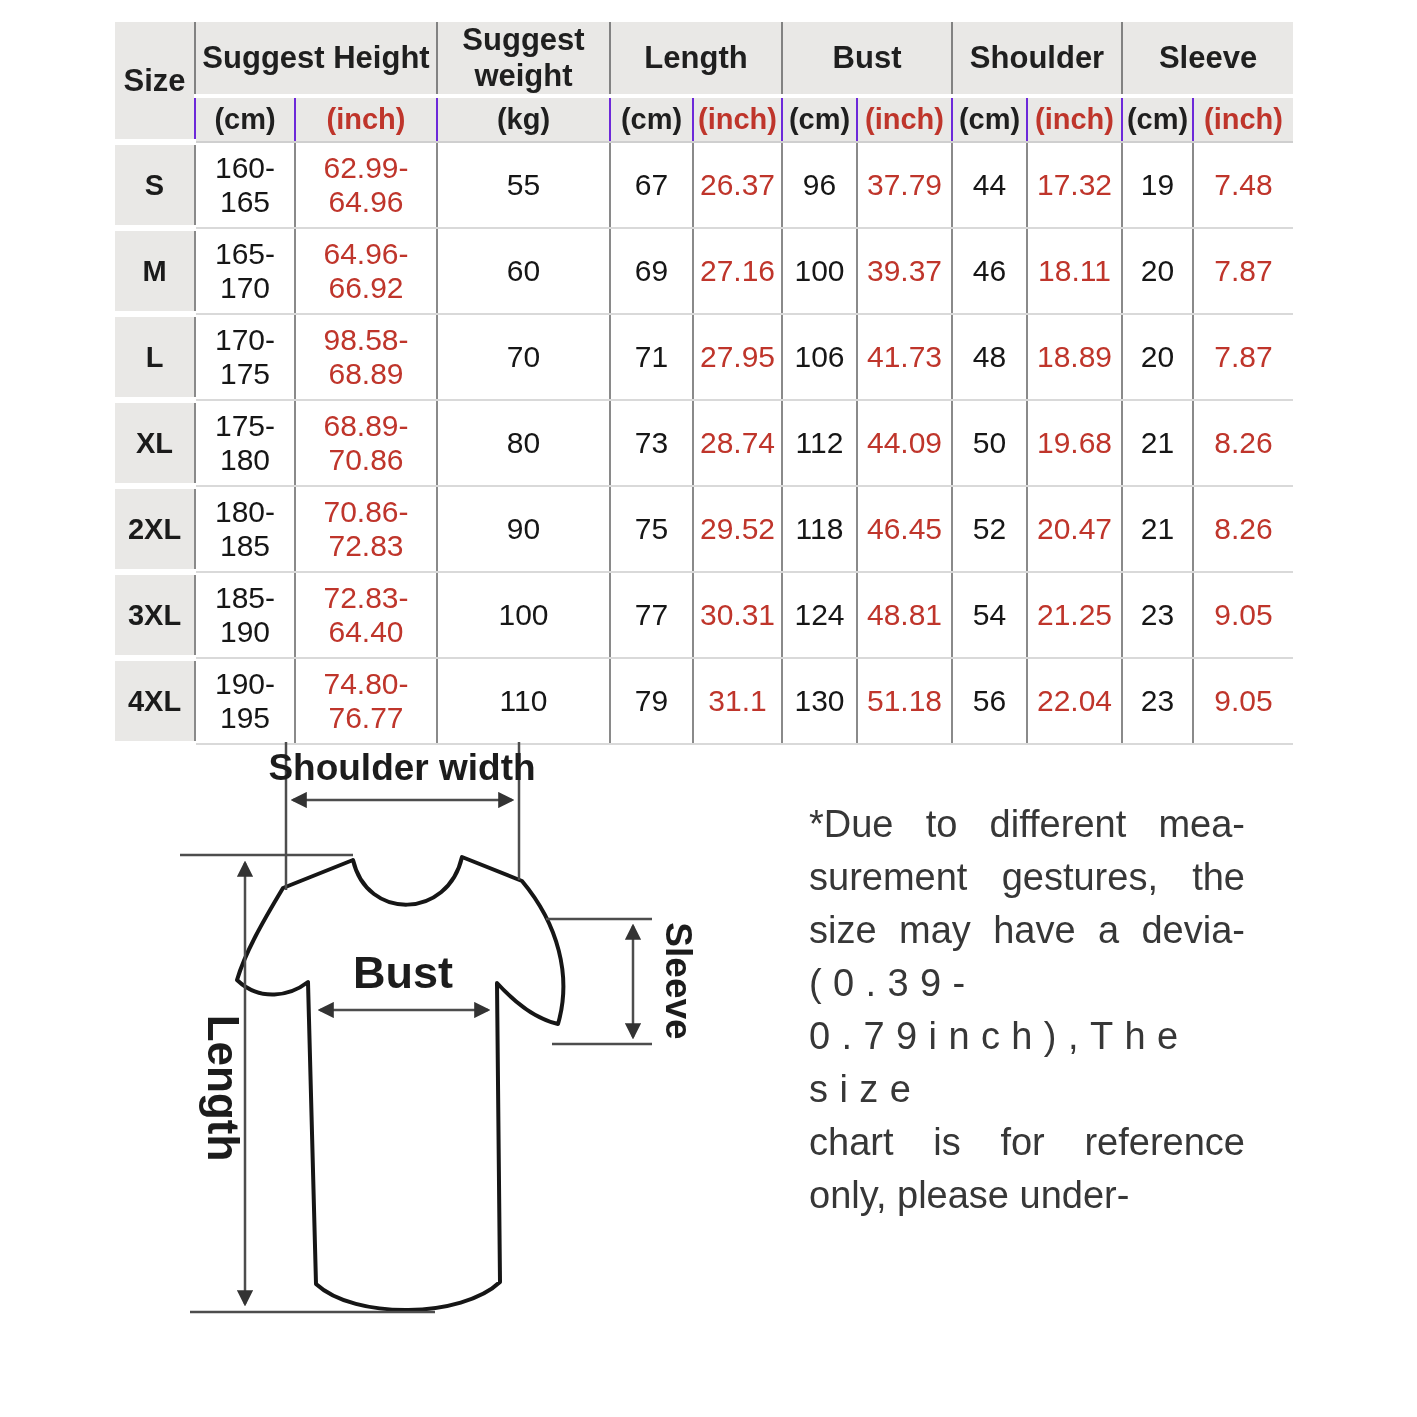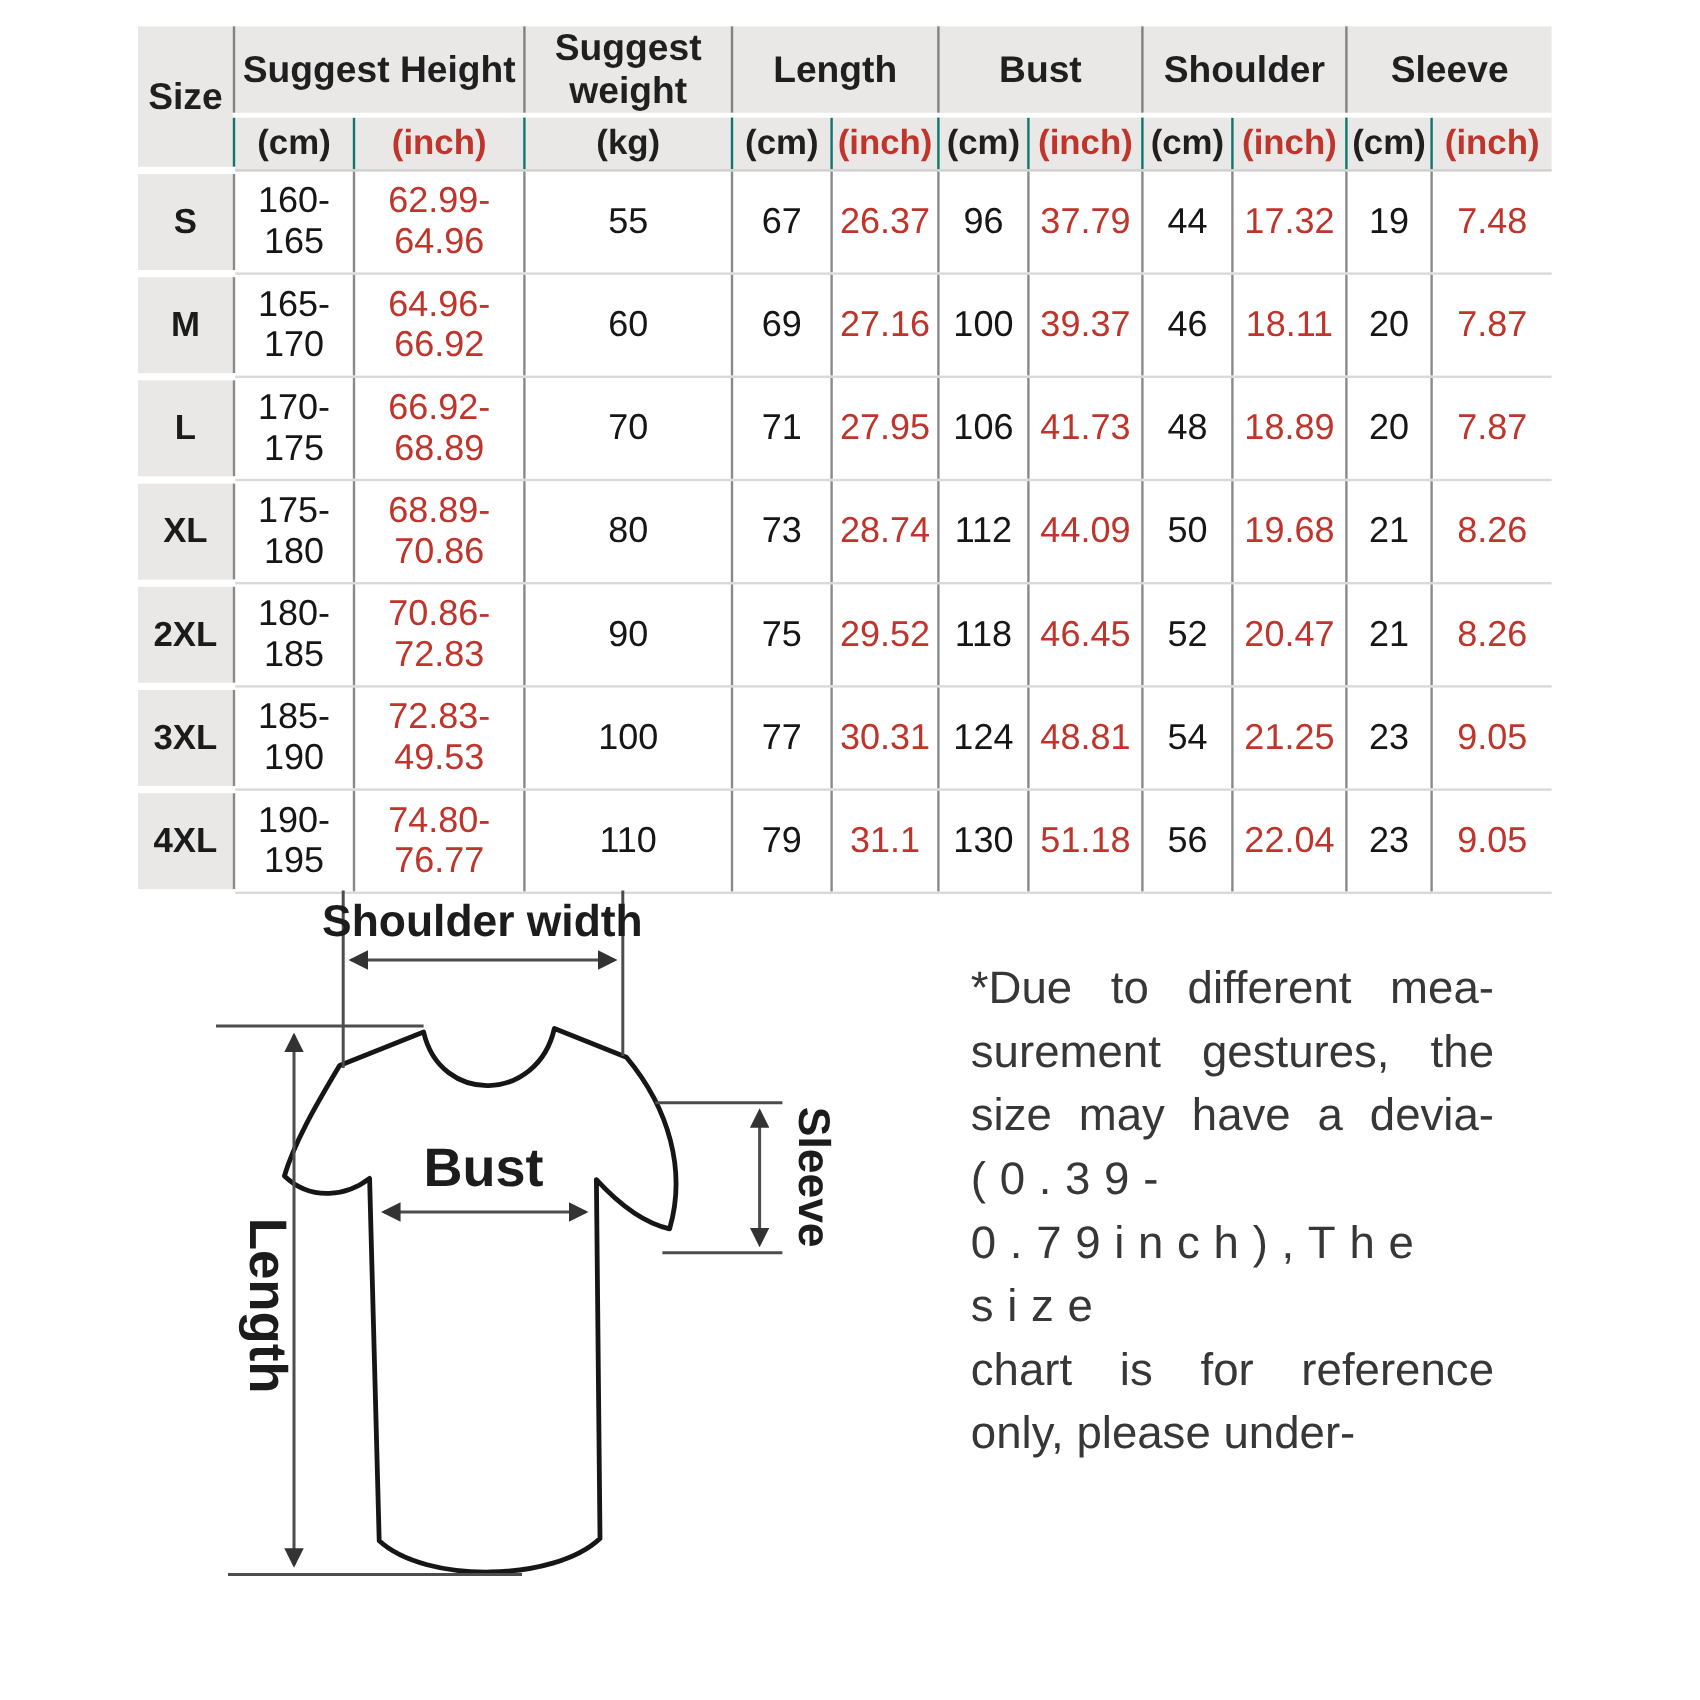--- a/index.html
+++ b/index.html
@@ -6,21 +6,21 @@
   .page{position:relative;width:1417px;height:1417px;background:#ffffff;overflow:hidden;
         font-family:"Liberation Sans",sans-serif;}
 
   
   .table-wrap{position:absolute;left:115px;top:22px;width:1178px;}
   table.size-chart{border-collapse:collapse;table-layout:fixed;width:1178px;}
   table.size-chart th,table.size-chart td{text-align:center;vertical-align:middle;padding:0;}
   thead th{background:#e9e8e6;color:#1f1f1f;font-weight:bold;}
   tr.group-row th{height:53px;font-size:31px;border-bottom:4px solid #ffffff;}
   tr.group-row th.bl{border-left:2px solid #828282;}
-  tr.unit-row th{height:43px;font-size:29px;border-left:2px solid #0f766e;border-bottom:2px solid #cfcfcf;}
+  tr.unit-row th{height:43px;font-size:29px;border-left:2px solid #6d28d9;border-bottom:2px solid #cfcfcf;}
   tr.unit-row th.red{color:#bf352b;}
   th.size-head{font-size:31px;}
   tbody td{height:80px;font-size:30px;color:#161616;background:#ffffff;
            border-left:2px solid #8a8a8a;border-bottom:2px solid #d9d9d9;}
   tbody td.c-size{background:#e9e8e6;font-weight:bold;font-size:29px;border-left:none;
                   border-top:6px solid #ffffff;border-bottom:6px solid #ffffff;color:#1b1b1b;}
   tbody td.c-inch{color:#bf352b;}
 
   
   col.w-size{width:80px;}  col.w-hcm{width:100px;} col.w-hin{width:142px;}
@@ -111,21 +111,21 @@
             <td>100</td>
             <td class="c-inch">39.37</td>
             <td>46</td>
             <td class="c-inch">18.11</td>
             <td>20</td>
             <td class="c-inch">7.87</td>
           </tr>
           <tr>
             <td class="c-size">L</td>
             <td>170-175</td>
-            <td class="c-inch">66.92-68.89</td>
+            <td class="c-inch">98.58-68.89</td>
             <td>70</td>
             <td>71</td>
             <td class="c-inch">27.95</td>
             <td>106</td>
             <td class="c-inch">41.73</td>
             <td>48</td>
             <td class="c-inch">18.89</td>
             <td>20</td>
             <td class="c-inch">7.87</td>
           </tr>
@@ -153,21 +153,21 @@
             <td>118</td>
             <td class="c-inch">46.45</td>
             <td>52</td>
             <td class="c-inch">20.47</td>
             <td>21</td>
             <td class="c-inch">8.26</td>
           </tr>
           <tr>
             <td class="c-size">3XL</td>
             <td>185-190</td>
-            <td class="c-inch">72.83-49.53</td>
+            <td class="c-inch">72.83-64.40</td>
             <td>100</td>
             <td>77</td>
             <td class="c-inch">30.31</td>
             <td>124</td>
             <td class="c-inch">48.81</td>
             <td>54</td>
             <td class="c-inch">21.25</td>
             <td>23</td>
             <td class="c-inch">9.05</td>
           </tr>

